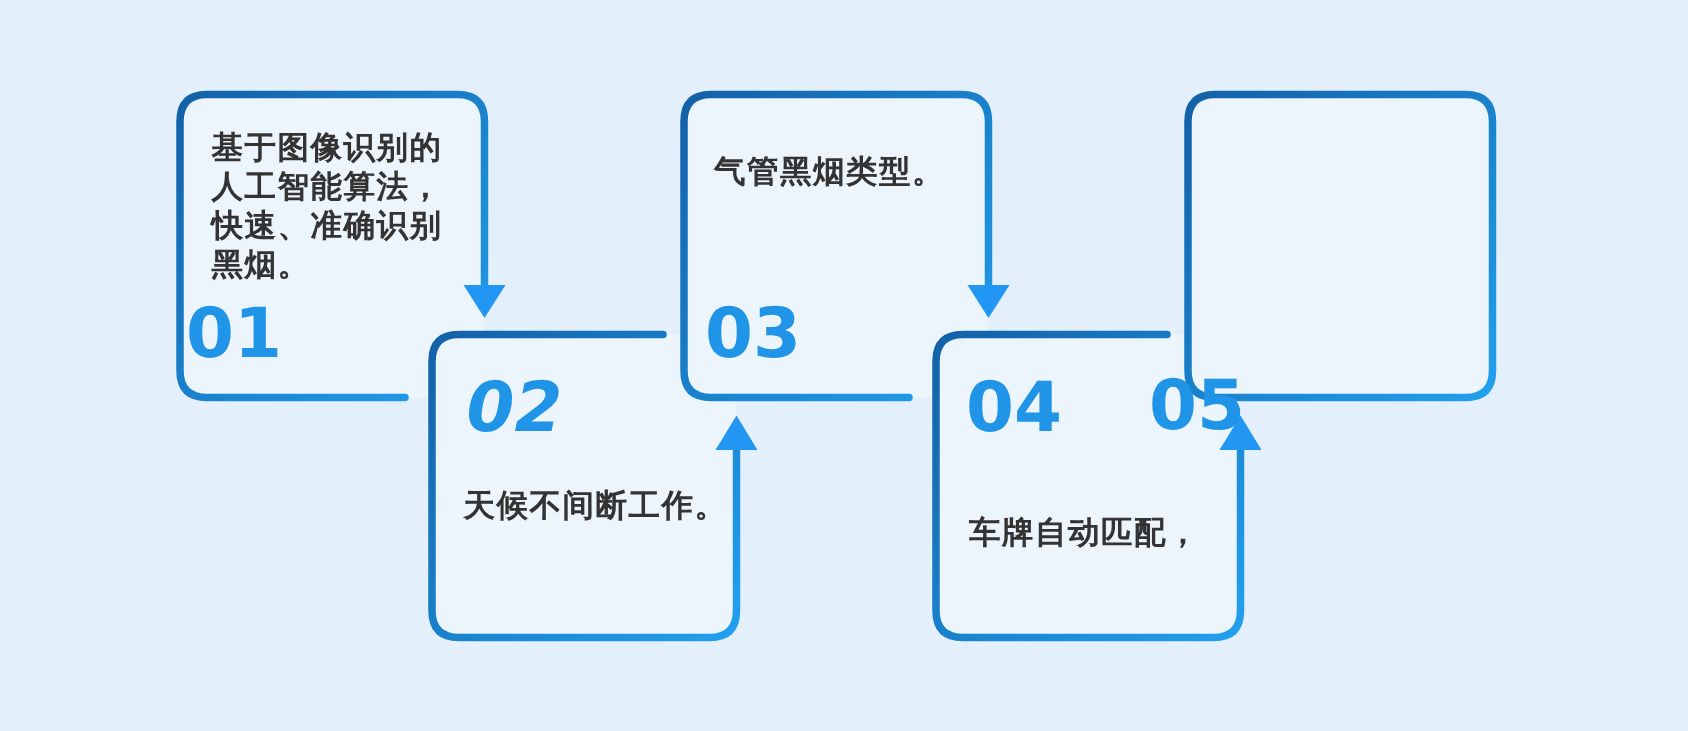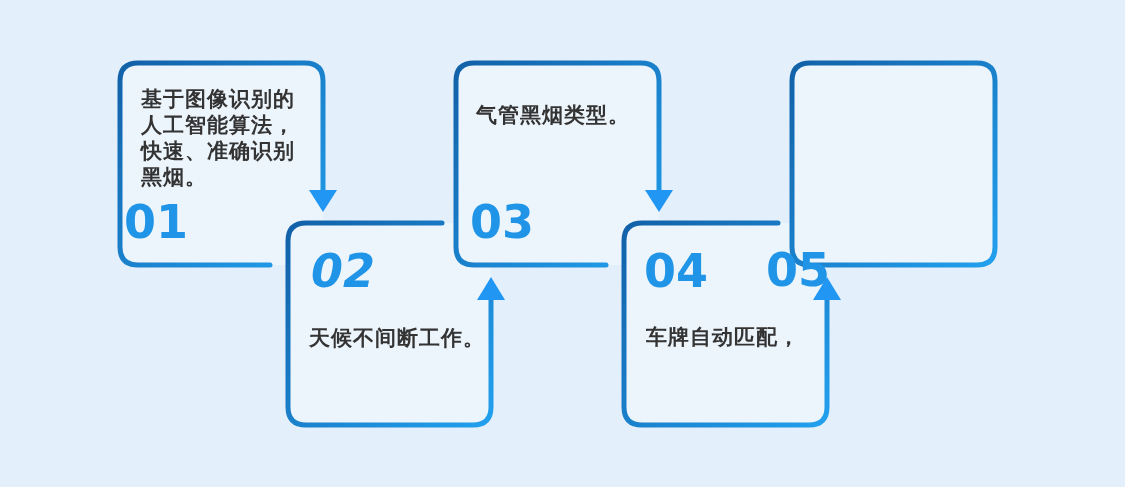--- a/index.html
+++ b/index.html
@@ -127,21 +127,21 @@
 
   <div class="step">
     <div class="step-text" style="left:476px;top:102px;">
       <span>气管黑烟类型。</span>
     </div>
     <div class="step-number" style="left:470px;top:199px;">03</div>
   </div>
 
   <div class="step">
     <div class="step-number" style="left:644px;top:248px;">04</div>
-    <div class="step-text" style="left:646px;top:324px;">
+    <div class="step-text" style="left:646px;top:343px;">
       <span>车牌自动匹配，</span>
     </div>
   </div>
 
   <div class="step">
     <div class="step-text" style="left:807px;top:102px;">
     </div>
     <div class="step-number" style="left:766px;top:199px;margin-top:48px;">05</div>
   </div>
 

